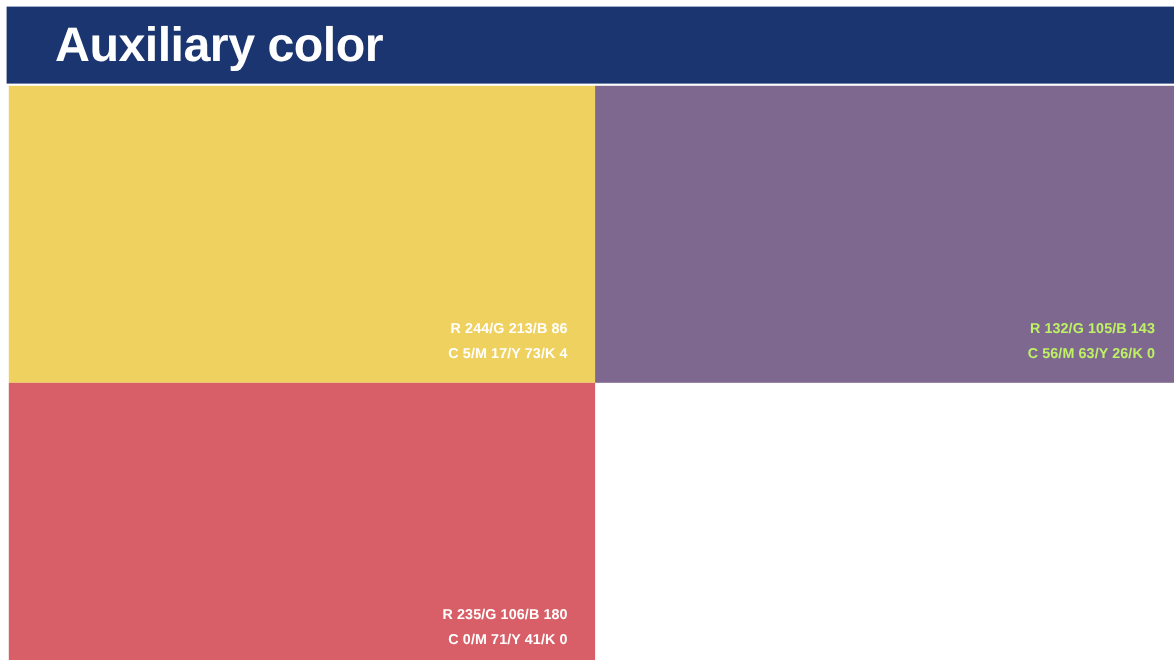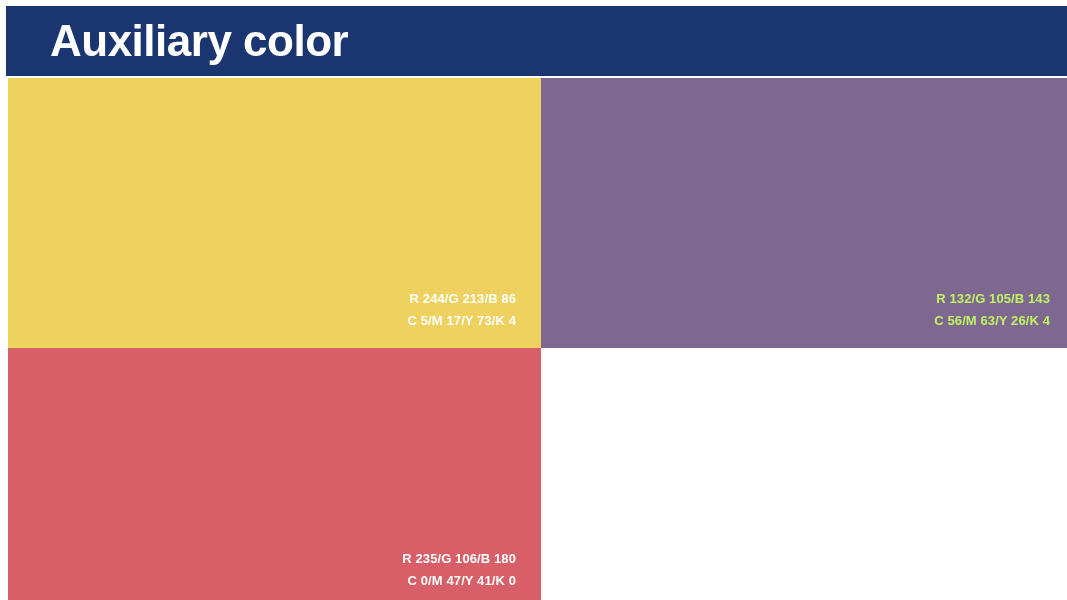--- a/index.html
+++ b/index.html
@@ -73,25 +73,25 @@
       <div class="swatch-labels" style="color: rgb(255, 255, 255);">
         <div>R 244/G 213/B 86</div>
         <div>C 5/M 17/Y 73/K 4</div>
       </div>
     </div>
 
 
     <div class="swatch" style="background: rgb(126, 104, 144);">
       <div class="swatch-labels" style="color: #bef264;">
         <div>R 132/G 105/B 143</div>
-        <div>C 56/M 63/Y 26/K 4</div>
+        <div>C 56/M 63/Y 26/K 0</div>
       </div>
     </div>
 
     <div class="swatch" style="background: rgb(216, 95, 103);">
       <div class="swatch-labels" style="color: rgb(255, 255, 255);">
         <div>R 235/G 106/B 180</div>
-        <div>C 0/M 47/Y 41/K 0</div>
+        <div>C 0/M 71/Y 41/K 0</div>
       </div>
     </div>
 
   </div>
 </div>
 
 </body></html>

